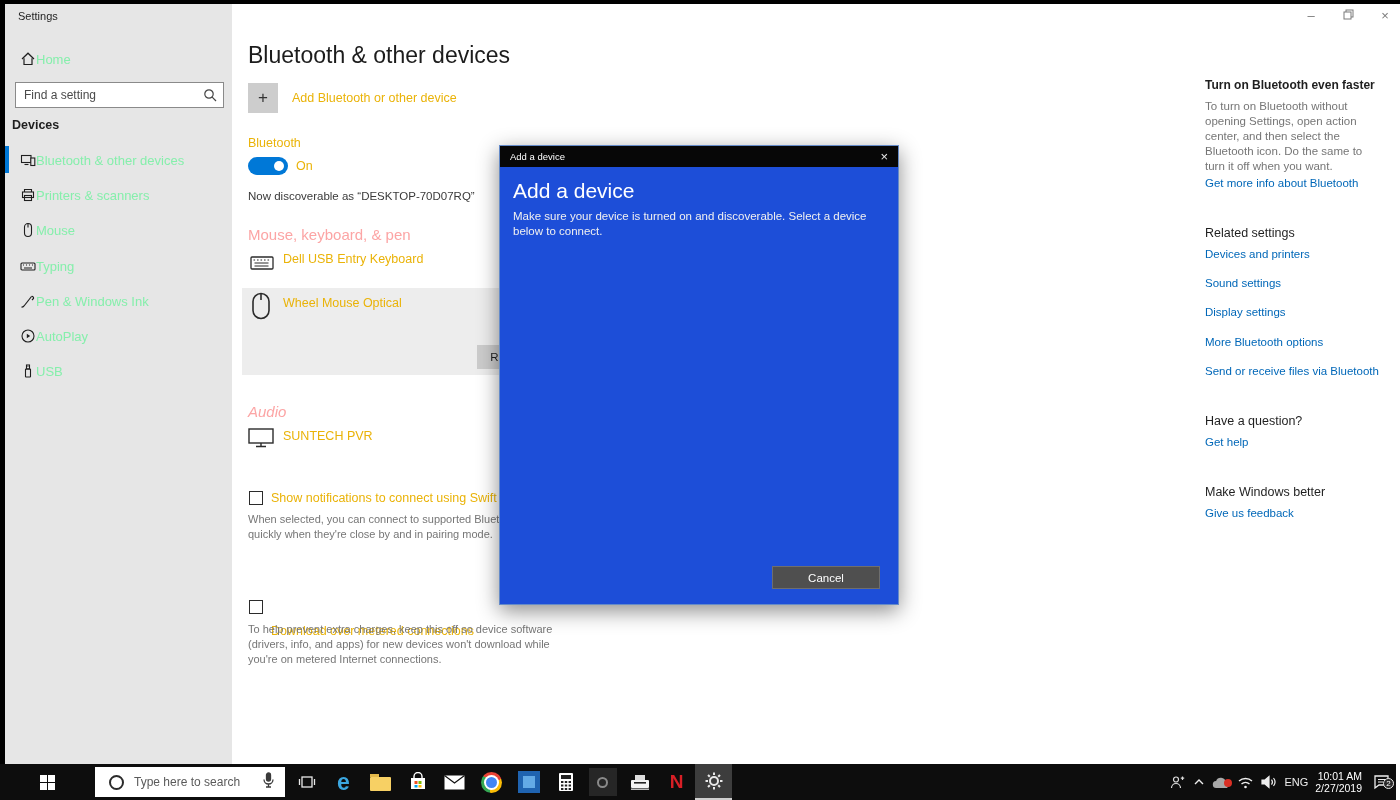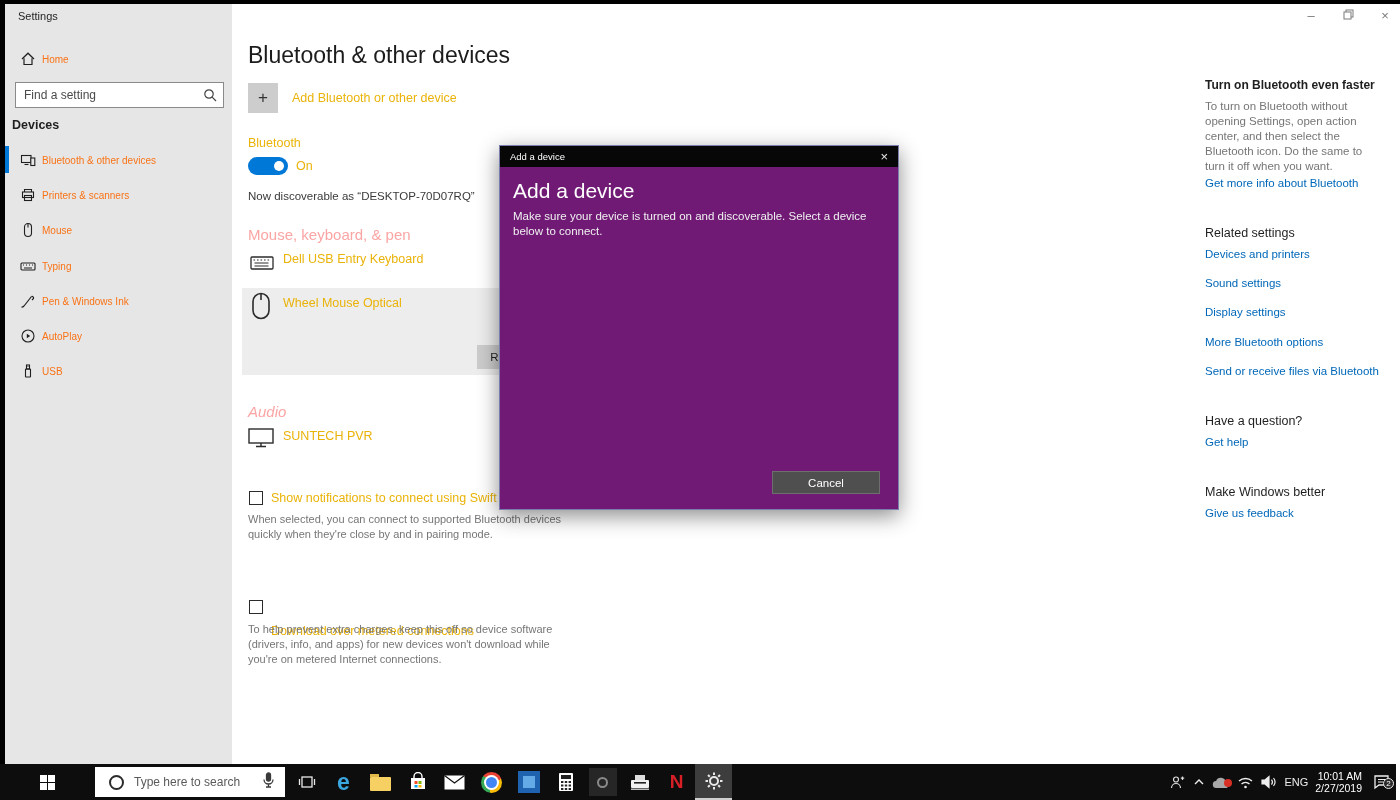--- a/index.html
+++ b/index.html
@@ -13,21 +13,21 @@
 
   .abs { position:absolute; }
   .small { font-size:11px; }
 
   
   .caption-btn { width:22px; height:18px; text-align:center; line-height:16px; color:#7a7a7a; font-size:13px; cursor:default; }
 
   
   .side-row { position:absolute; left:5px; width:227px; height:30px; display:flex; align-items:center; }
   .side-row .ic { width:16px; height:16px; margin-left:15px; flex:none; display:flex; align-items:center; justify-content:center; }
-  .side-row .lbl { margin-left:6px; font-size:10px; color:#f97316; white-space:nowrap; }
+  .side-row .lbl { margin-left:0; font-size:13px; color:#86efac; white-space:nowrap; }
   .accent-bar { position:absolute; left:5px; width:4px; height:27px; background:#0078d7; }
   #find-setting { position:absolute; left:15px; top:82px; width:209px; height:26px; border:1px solid #8a8a8a; background:#fff; font-size:12px; padding:0 26px 0 8px; color:#333; font-family:"Liberation Sans",sans-serif; }
   #find-setting::placeholder { color:#4a4a4a; opacity:1; }
 
   
   .h1 { font-size:23px; font-weight:300; color:#1c1c1c; }
   .sec-h { font-size:15px; color:#fca5a5; }
   .lbl12 { font-size:12.5px; color:#eab308; }
   .desc { font-size:11px; color:#767676; line-height:15px; }
   .link { font-size:11.5px; color:#0067b8; text-decoration:none; display:block; }
@@ -36,21 +36,21 @@
   .plus-btn { position:absolute; left:248px; top:83px; width:30px; height:30px; background:#cdcdcd; color:#333; font-size:17px; text-align:center; line-height:29px; }
   .toggle { position:absolute; left:248px; top:157px; width:40px; height:18px; border-radius:9px; background:#0078d7; }
   .toggle .knob { position:absolute; right:4px; top:4px; width:10px; height:10px; border-radius:50%; background:#fff; }
 
   .device-panel { position:absolute; left:242px; top:288px; width:648px; height:87px; background:#ededed; }
   .remove-btn { position:absolute; left:477px; top:345px; width:106px; height:24px; background:#cccccc; border:none; font-size:11.5px; color:#1f1f1f; font-family:"Liberation Sans",sans-serif; }
 
   .checkbox { position:absolute; width:14px; height:14px; border:1.5px solid #2b2b2b; background:#fff; }
 
   
-  #modal { position:absolute; left:499px; top:145px; width:400px; height:365px; background:#701a75; border:1px solid rgba(125,160,195,0.75); z-index:10; box-shadow:0 6px 20px rgba(0,0,0,.45); }
+  #modal { position:absolute; left:499px; top:145px; width:400px; height:460px; background:#1d4ed8; border:1px solid rgba(125,160,195,0.75); z-index:10; box-shadow:0 6px 20px rgba(0,0,0,.45); }
   #modal-titlebar { position:absolute; left:0; top:0; width:100%; height:21px; background:#070707; display:flex; align-items:center; }
   #modal-titlebar .t { font-size:9.5px; color:#fff; margin-left:10px; }
   #modal-close { margin-left:auto; margin-right:10px; color:#e8e8e8; font-size:13px; line-height:13px; cursor:default; }
   #modal-h { position:absolute; left:13px; top:33px; font-size:21px; font-weight:300; color:#fff; }
   #modal-p { position:absolute; left:13px; top:63px; width:374px; font-size:11.5px; line-height:15px; color:#f0f0f0; }
   #modal-cancel { position:absolute; right:18px; bottom:15px; width:108px; height:23px; background:#4f4f4f; border:1px solid #6e6e6e; color:#fff; font-size:11.5px; font-family:"Liberation Sans",sans-serif; }
 
   
   #taskbar { position:absolute; left:0; bottom:0; width:1396px; height:36px; background:#0d0d0d; z-index:20; }
   #tb-white-sliver { position:absolute; right:0; bottom:0; width:4px; height:36px; background:#fff; z-index:21; }

